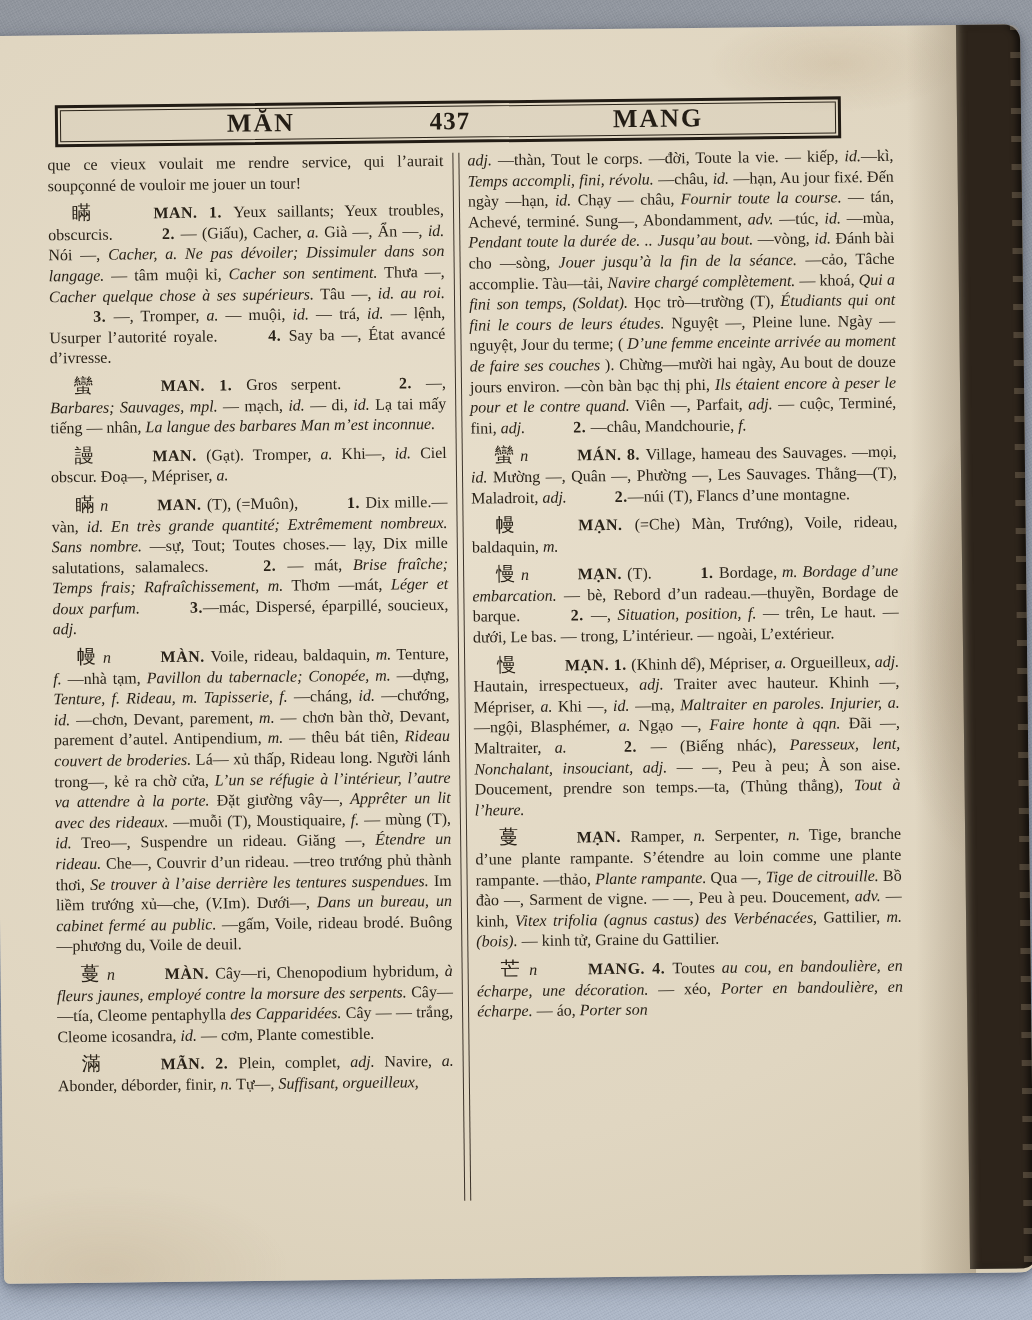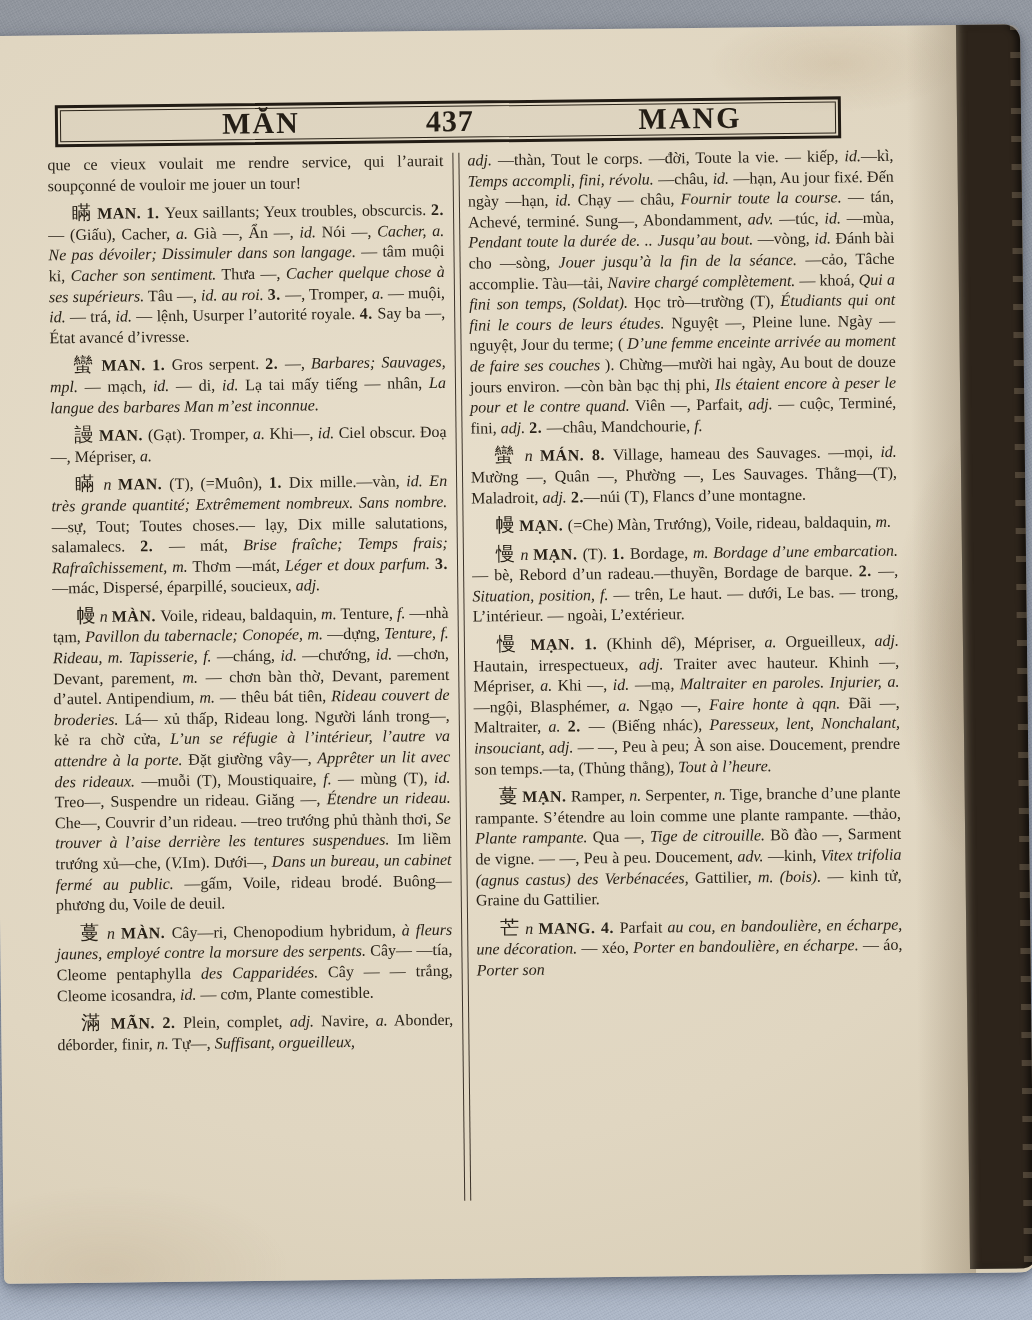--- a/index.html
+++ b/index.html
@@ -61,41 +61,41 @@
   .header-box{
     position:absolute; left:64px; top:70px; width:786px; height:42px;
     border:3px solid #221c15;
   }
   .header-box .inner{
     position:absolute; inset:2px; border:1px solid #2a2319;
     background:rgba(0,0,0,0.015);
   }
   .header-box .hw{
     position:absolute; top:50%; transform:translate(-50%,-52%);
-    font-weight:bold; font-size:30px; letter-spacing:2px; color:#241e16;
+    font-weight:bold; font-size:26px; letter-spacing:2px; color:#241e16;
   }
   .hw.word-left{ left:203px; }
-  .hw.page-num{ left:392px; font-size:30px; letter-spacing:1px; }
-  .hw.word-right{ left:632px; }
+  .hw.page-num{ left:392px; font-size:25px; letter-spacing:1px; }
+  .hw.word-right{ left:600px; }
   
   .columns{
     position:absolute; left:56px; top:120px; width:846px;
     display:flex; color:#292218;
   }
   .col{ font-size:16px; line-height:20.6px; text-align:justify; }
   .col-left{ width:396px; }
   .col-right{ width:426px; }
   .divider{
     width:7px; margin:2px 8px 0 9px; height:1048px;
     border-left:1.5px solid #3c332a; border-right:1.5px solid #3c332a;
   }
   .para{ margin:0 0 7px 0; text-indent:24px; }
   .para.noind{ text-indent:0; }
   .it{ font-style:italic; }
-  .bd{ font-weight:bold; letter-spacing:.5px; }
+  .bd{ font-weight:bold; letter-spacing:.5px;margin-left:44px; }
   .hz{ font-size:19px; line-height:1; letter-spacing:0; }
 </style>
 </head>
 <body>
 
 <div class="scene">
   <div class="page">
     <div class="page-curve"></div>
     <div class="book-edge"></div>
 
@@ -118,17 +118,17 @@
           <p class="para"><span class="hz">滿</span><span class="bd"> MÃN. 2. </span><span>Plein, complet, </span><span class="it">adj.</span><span> Navire, </span><span class="it">a.</span><span> Abonder, déborder, finir, </span><span class="it">n.</span><span> Tự—, </span><span class="it">Suffisant, orgueilleux,</span></p>
         </div>
       <div class="divider"></div>
       <div class="col col-right">
           <p class="para noind"><span class="it">adj.</span><span> —thàn, Tout le corps. —đời, Toute la vie. — kiếp, </span><span class="it">id.</span><span>—kì, </span><span class="it">Temps accompli, fini, révolu.</span><span> —châu, </span><span class="it">id.</span><span> —hạn, Au jour fixé. Đến ngày —hạn, </span><span class="it">id.</span><span> Chạy — châu, </span><span class="it">Fournir toute la course.</span><span> — tán, Achevé, terminé. Sung—, Abondamment, </span><span class="it">adv.</span><span> —túc, </span><span class="it">id.</span><span> —mùa, </span><span class="it">Pendant toute la durée de. .. Jusqu’au bout.</span><span> —vòng, </span><span class="it">id.</span><span> Đánh bài cho —sòng, </span><span class="it">Jouer jusqu’à la fin de la séance.</span><span> —cảo, Tâche accomplie. Tàu—tải, </span><span class="it">Navire chargé complètement.</span><span> — khoá, </span><span class="it">Qui a fini son temps, (Soldat).</span><span> Học trò—trường (T), </span><span class="it">Étudiants qui ont fini le cours de leurs études.</span><span> Nguyệt —, Pleine lune. Ngày — nguyệt, Jour du terme; ( </span><span class="it">D’une femme enceinte arrivée au moment de faire ses couches</span><span> ). Chừng—mười hai ngày, Au bout de douze jours environ. —còn bàn bạc thị phi, </span><span class="it">Ils étaient encore à peser le pour et le contre quand.</span><span> Viên —, Parfait, </span><span class="it">adj.</span><span> — cuộc, Terminé, fini, </span><span class="it">adj. </span><span class="bd">2. </span><span>—châu, Mandchourie, </span><span class="it">f.</span></p>
           <p class="para"><span class="hz">蠻</span><span class="it"> n </span><span class="bd">MÁN. 8. </span><span>Village, hameau des Sauvages. —mọi, </span><span class="it">id.</span><span> Mường —, Quân —, Phường —, Les Sauvages. Thằng—(T), Maladroit, </span><span class="it">adj. </span><span class="bd">2.</span><span>—núi (T), Flancs d’une montagne.</span></p>
           <p class="para"><span class="hz">幔</span><span class="bd"> MẠN. </span><span>(=Che) Màn, Trướng), Voile, rideau, baldaquin, </span><span class="it">m.</span></p>
           <p class="para"><span class="hz">慢</span><span class="it"> n </span><span class="bd">MẠN. </span><span>(T). </span><span class="bd">1. </span><span>Bordage, </span><span class="it">m. Bordage d’une embarcation.</span><span> — bè, Rebord d’un radeau.—thuyền, Bordage de barque. </span><span class="bd">2. </span><span>—, </span><span class="it">Situation, position, f.</span><span> — trên, Le haut. — dưới, Le bas. — trong, L’intérieur. — ngoài, L’extérieur.</span></p>
           <p class="para"><span class="hz">慢</span><span class="bd"> MẠN. 1. </span><span>(Khinh dể), Mépriser, </span><span class="it">a.</span><span> Orgueilleux, </span><span class="it">adj.</span><span> Hautain, irrespectueux, </span><span class="it">adj.</span><span> Traiter avec hauteur. Khinh —, Mépriser, </span><span class="it">a.</span><span> Khi —, </span><span class="it">id.</span><span> —mạ, </span><span class="it">Maltraiter en paroles. Injurier, a.</span><span> —ngội, Blasphémer, </span><span class="it">a.</span><span> Ngạo —, </span><span class="it">Faire honte à qqn.</span><span> Đãi —, Maltraiter, </span><span class="it">a. </span><span class="bd">2. </span><span>— (Biếng nhác), </span><span class="it">Paresseux, lent, Nonchalant, insouciant, adj.</span><span> — —, Peu à peu; À son aise. Doucement, prendre son temps.—ta, (Thủng thẳng), </span><span class="it">Tout à l’heure.</span></p>
           <p class="para"><span class="hz">蔓</span><span class="bd"> MẠN. </span><span>Ramper, </span><span class="it">n.</span><span> Serpenter, </span><span class="it">n.</span><span> Tige, branche d’une plante rampante. S’étendre au loin comme une plante rampante. —thảo, </span><span class="it">Plante rampante.</span><span> Qua —, </span><span class="it">Tige de citrouille.</span><span> Bồ đào —, Sarment de vigne. — —, Peu à peu.  Doucement, </span><span class="it">adv.</span><span> —kinh, </span><span class="it">Vitex trifolia (agnus castus) des Verbénacées,</span><span> Gattilier, </span><span class="it">m. (bois).</span><span> — kinh tử, Graine du Gattilier.</span></p>
-          <p class="para"><span class="hz">芒</span><span class="it"> n </span><span class="bd">MANG. 4. </span><span>Parfait </span><span class="it">au cou, en bandoulière, en écharpe, une décoration.</span><span> — xéo, </span><span class="it">Porter en bandoulière, en écharpe.</span><span> — áo, </span><span class="it">Porter son</span></p>
+          <p class="para"><span class="hz">芒</span><span class="it"> n </span><span class="bd">MANG. 4. </span><span>Toutes </span><span class="it">au cou, en bandoulière, en écharpe, une décoration.</span><span> — xéo, </span><span class="it">Porter en bandoulière, en écharpe.</span><span> — áo, </span><span class="it">Porter son</span></p>
         </div>
     </div>
   </div>
 </div>
 
 </body></html>

